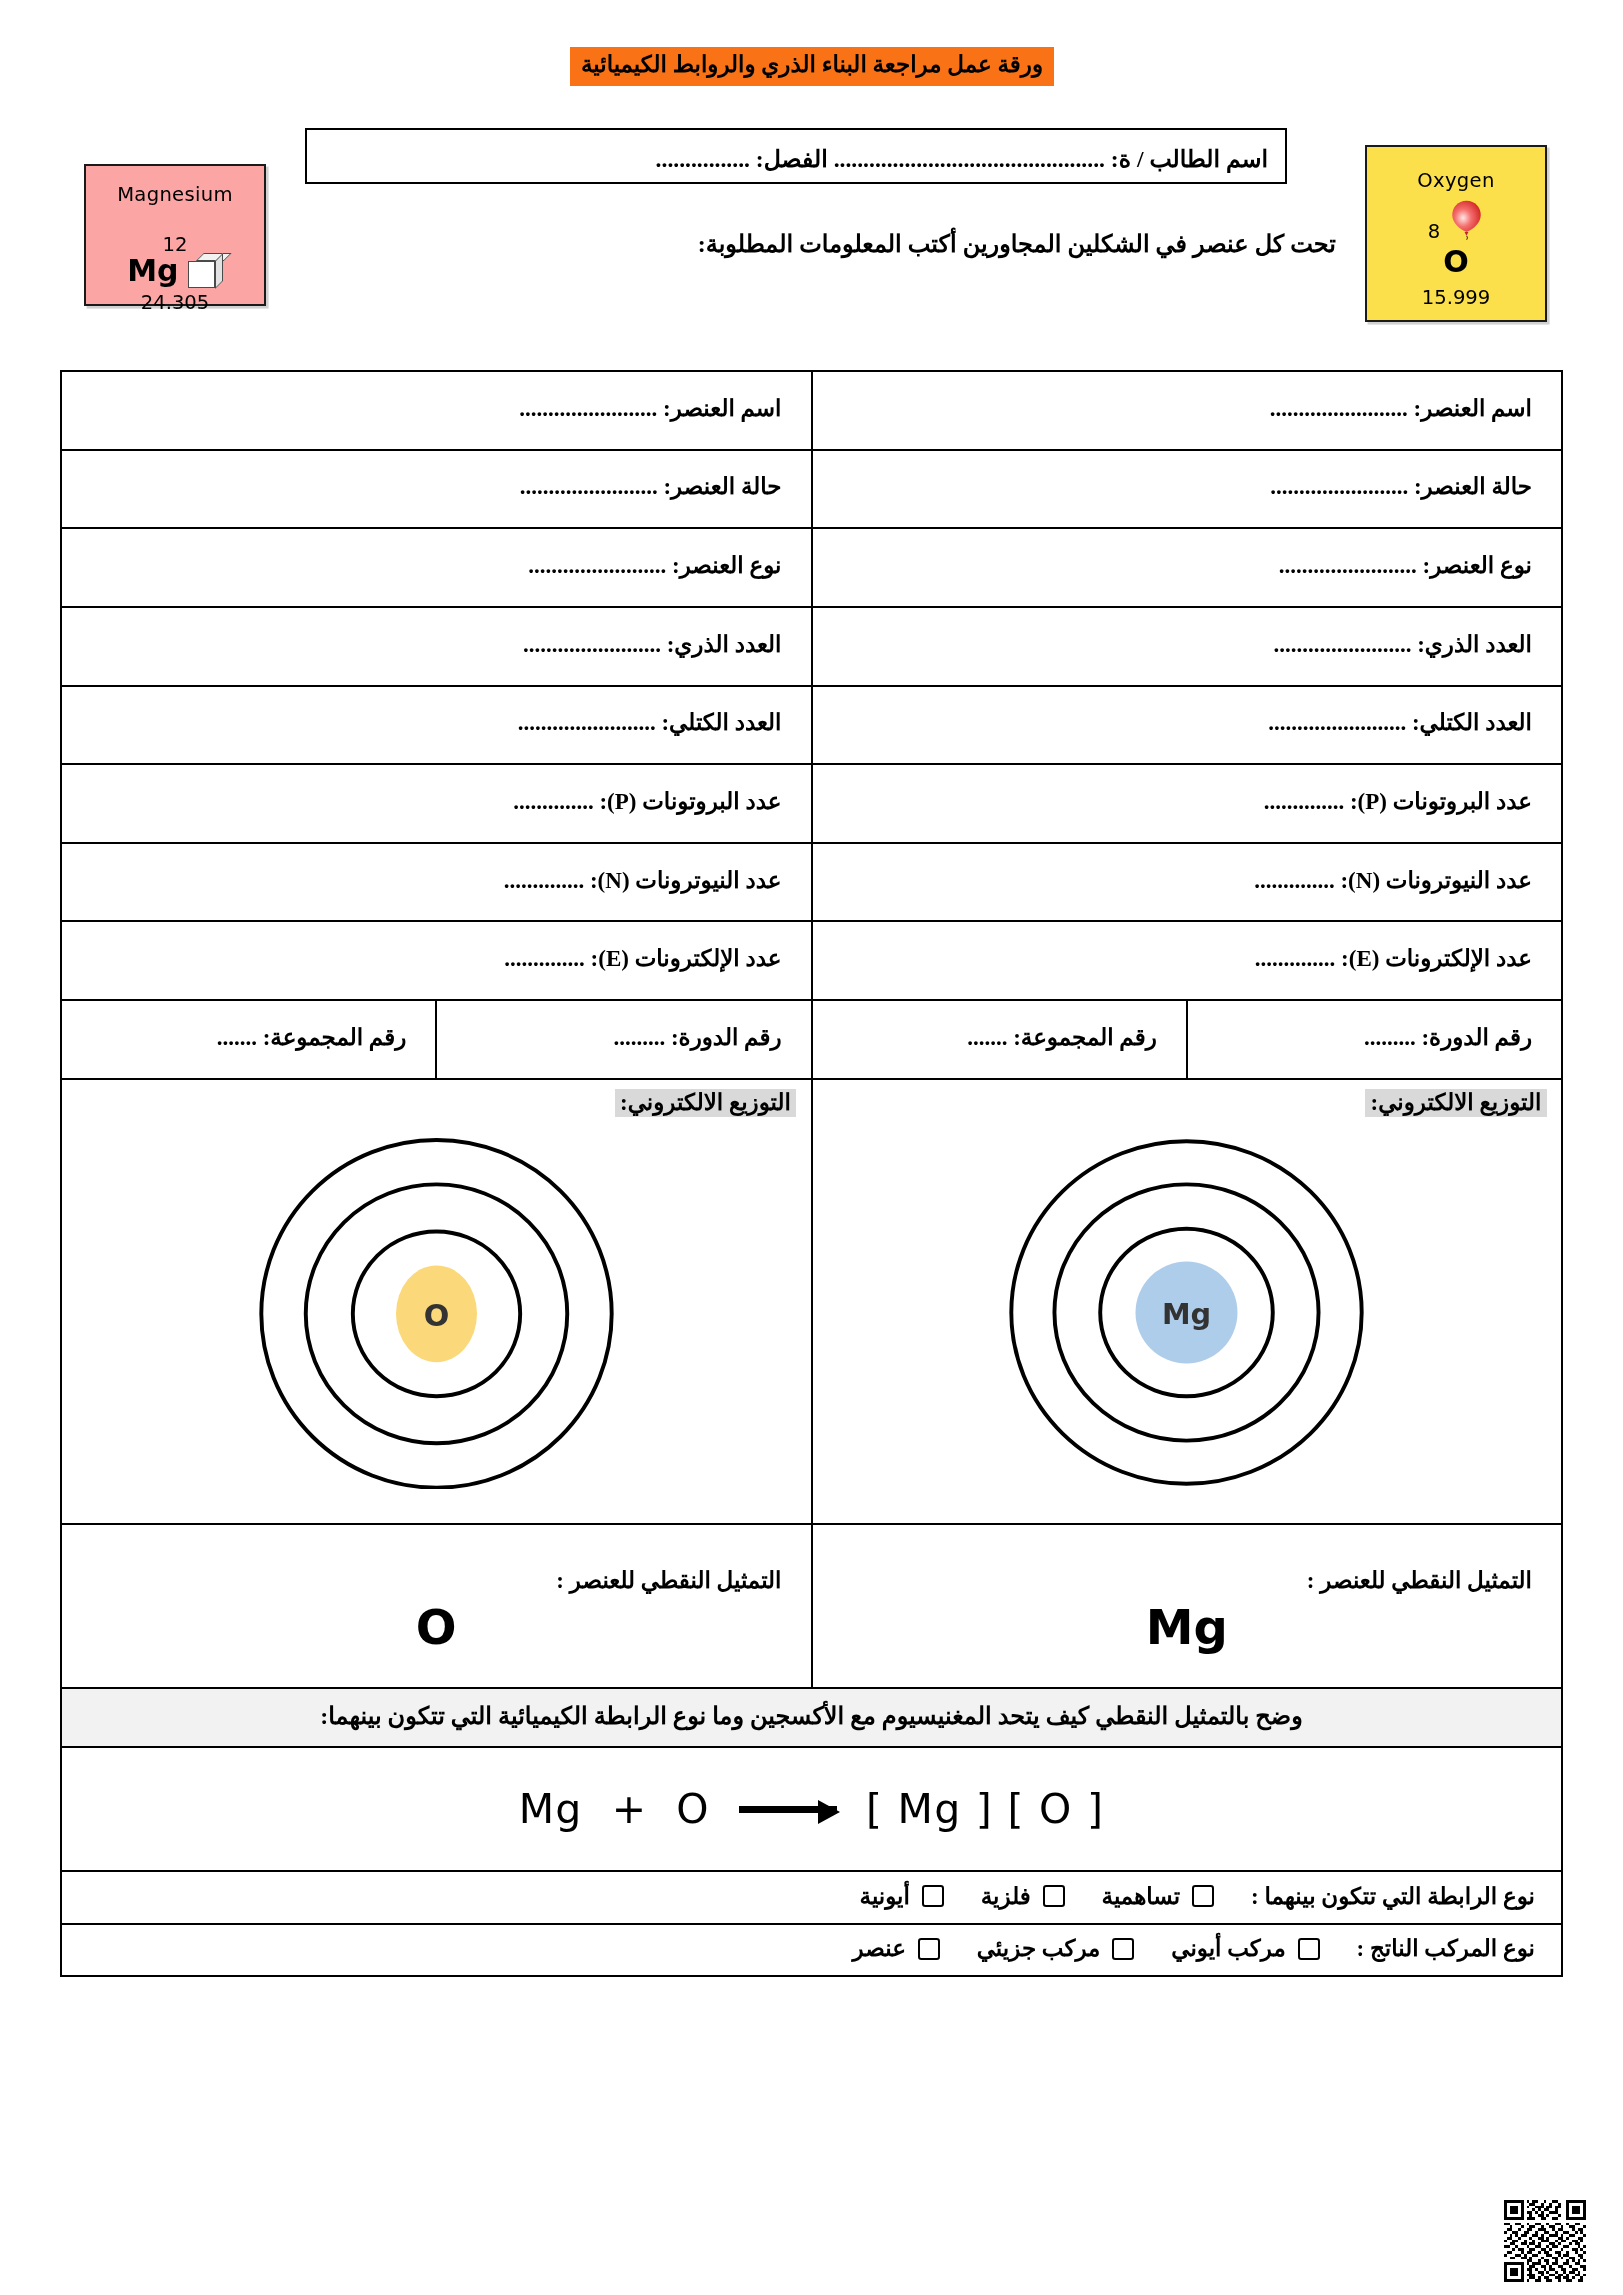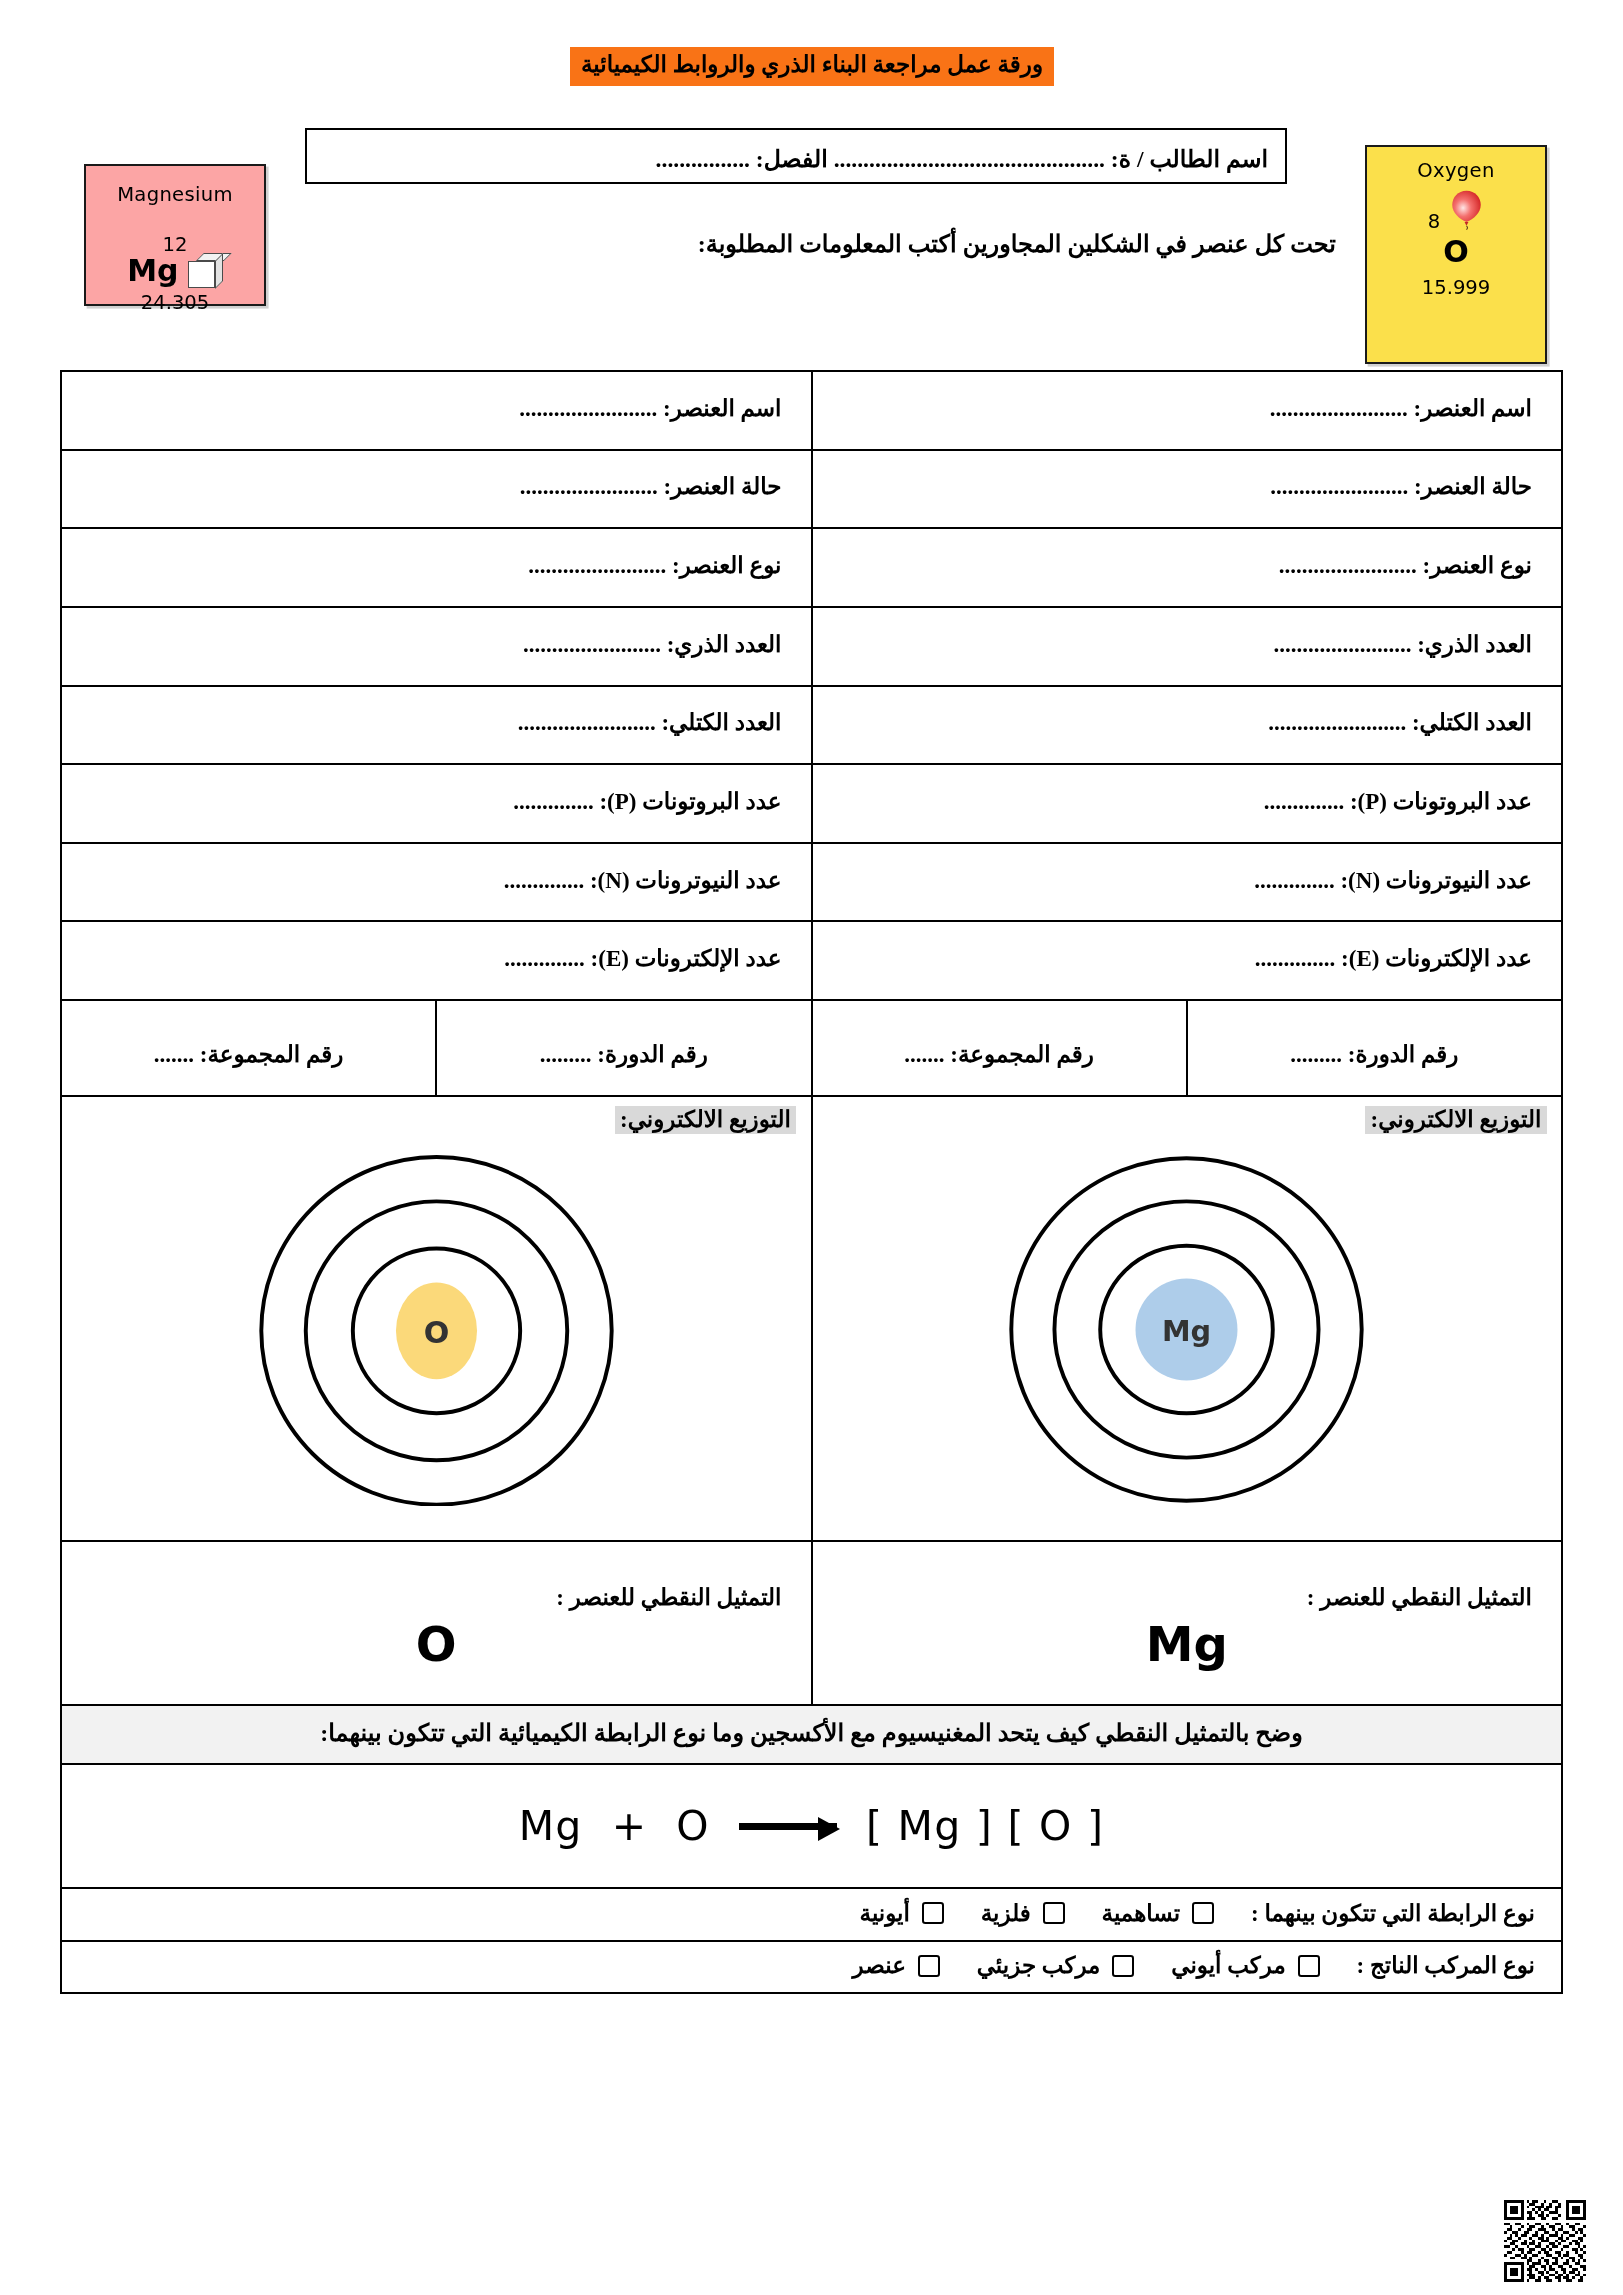--- a/index.html
+++ b/index.html
@@ -68,23 +68,23 @@
   .card .toprow  { display: flex; align-items: center; gap: 9.2px; }
 
   #card-mg {
     top: 164px; left: 84px;
     width: 182px; height: 142px;
     background: #fca5a5;
     padding-top: 17px;
   }
   #card-o {
     top: 145px; left: 1365px;
-    width: 182px; height: 219px;
+    width: 182px; height: 177px;
     background: #fbe04b;
-    padding-top: 12px;
+    padding-top: 22px;
   }
 
   
   .cube { position: relative; width: 35px; height: 35px; }
   .cube .front {
     position: absolute; left: 0; top: 7.9px;
     width: 27.5px; height: 27.5px;
     background: #fff; border: 1.3px solid #4a4a4a;
   }
   .cube .top {
@@ -117,21 +117,21 @@
     padding: 12px;
     vertical-align: middle;
   }
   .cellpad {
     padding: 11.8px 17px 14.4px 17px;
     font-size: 23px;
     font-weight: bold;
     white-space: nowrap;
     line-height: 1.15;
   }
-  .cellpad.center { text-align: center; margin-top: 17px; }
+  .cellpad.center { text-align: right; }
 
   .hl { background: #d9d9d9; padding: 1.3px 5.2px 2.6px 5.2px; }
 
   
   .shellcell { height: 445px; position: relative; }
   .shell-label {
     position: absolute; top: 9.2px; right: 14.4px;
     font-size: 23px; font-weight: bold;
   }
   .shells {

